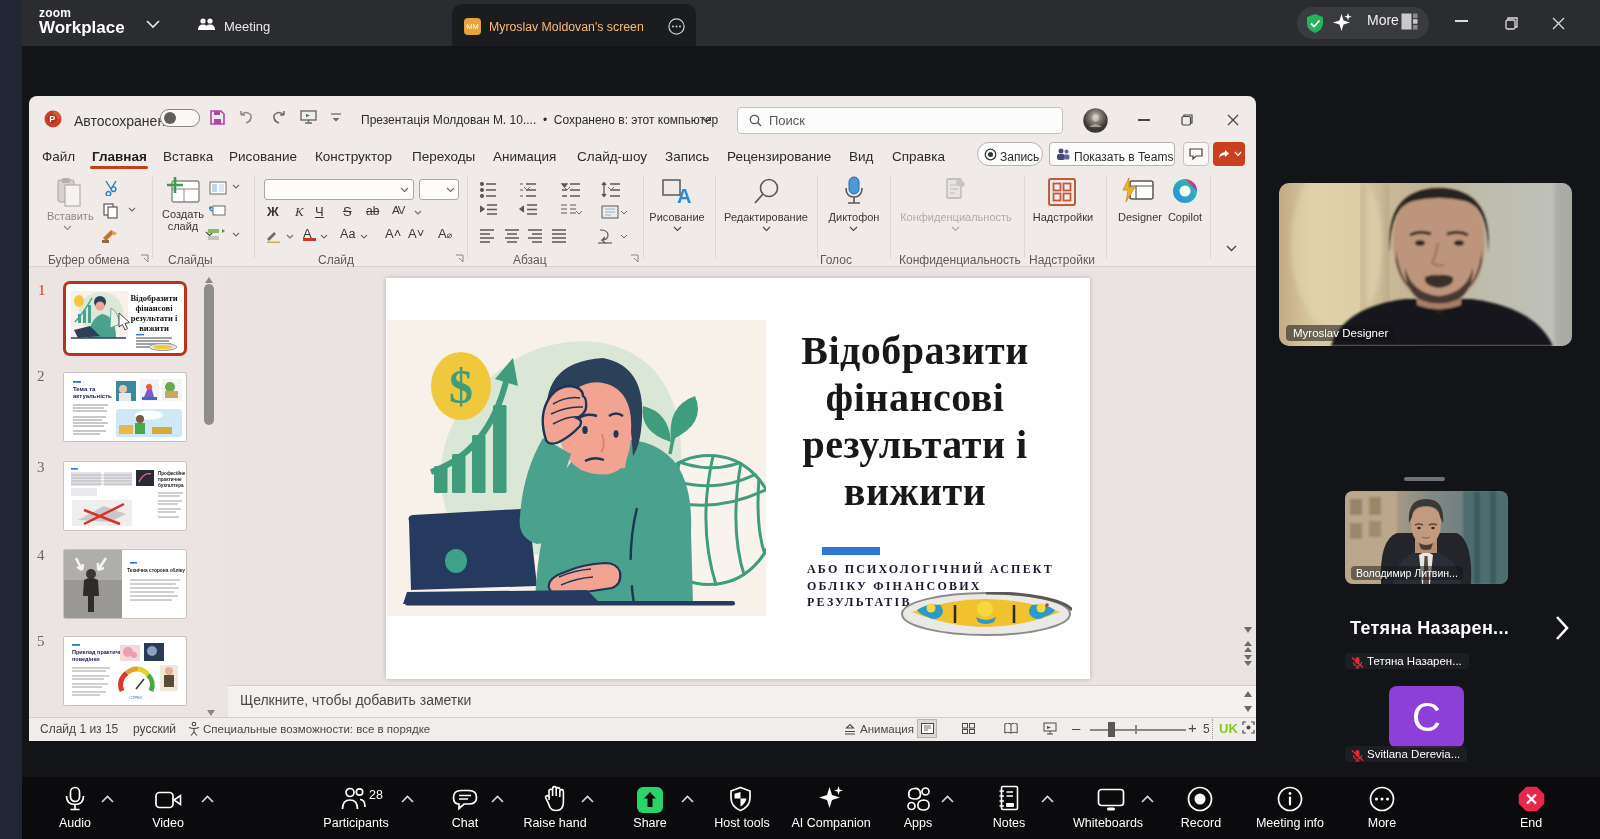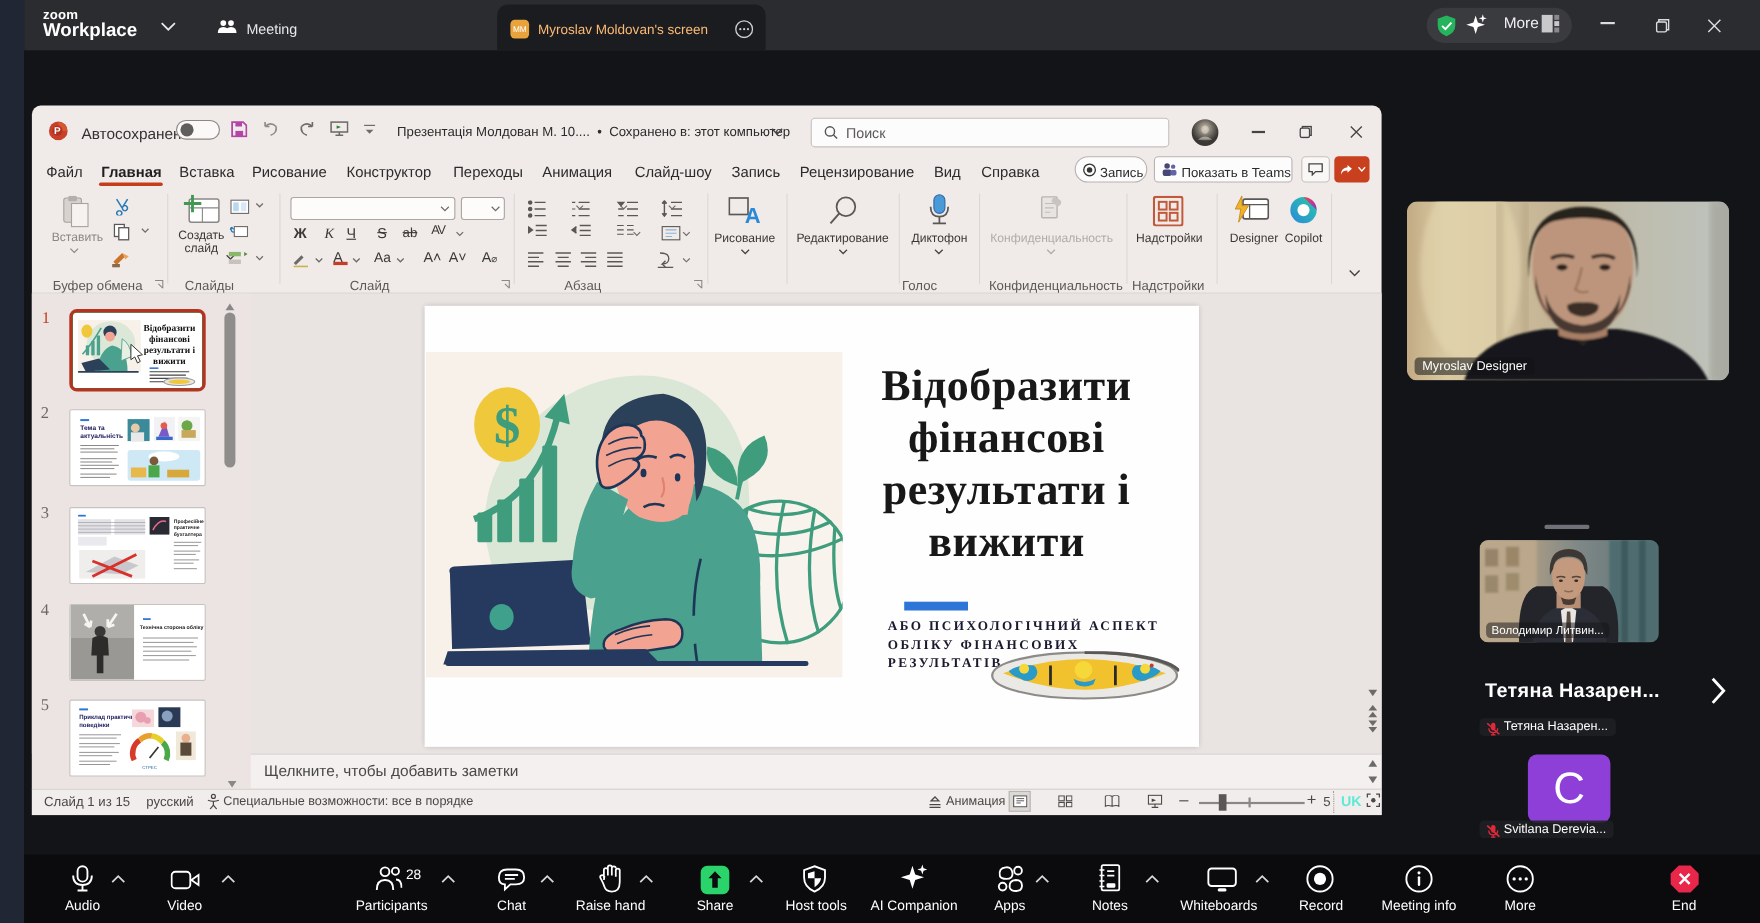--- a/index.html
+++ b/index.html
@@ -723,21 +723,21 @@
       <path d="M4 4 L8 5.5 L4 7 Z" fill="#4a4846"></path>
       <path d="M7 9 V12 M4 12 H10" stroke="#4a4846"></path>
     </svg>
   <div class="abs" style="left:1072px;top:719px;font-size:15px;color:#4a4846">–</div>
   <div class="abs" style="left:1090px;top:729px;width:96px;height:1.5px;background:#8a8886"></div>
   <div class="abs" style="left:1108px;top:722px;width:7px;height:15px;background:#5a5856"></div>
   <div class="abs" style="left:1135px;top:725px;width:1.5px;height:9px;background:#8a8886"></div>
   <div class="abs" style="left:1188px;top:719px;font-size:15px;color:#4a4846">+</div>
   <div class="abs" style="left:1203px;top:722px;font-size:12px;color:#4a4846">5</div>
   <div class="abs" style="left:1212px;top:719px;width:1px;height:20px;border-left:1px dotted #9a9896"></div>
-  <div class="abs" style="left:1219px;top:721px;font-size:13px;font-weight:bold;color:#5eead4">UK</div>
+  <div class="abs" style="left:1219px;top:721px;font-size:13px;font-weight:bold;color:#84cc16">UK</div>
   <svg class="abs" style="left:1242px;top:721px" width="13" height="13">
       <g stroke="#4a4846" fill="none" stroke-width="1.2">
         <path d="M4 1 H1 V4 M9 1 H12 V4 M1 9 V12 H4 M12 9 V12 H9"></path>
       </g>
       <circle cx="6.5" cy="6.5" r="2" fill="#4a4846"></circle>
     </svg>
 
   <div class="abs" style="left:1279px;top:183px;width:293px;height:163px;border-radius:10px;overflow:hidden">
     <svg width="293" height="163" viewBox="0 0 293 163">
       <defs>

